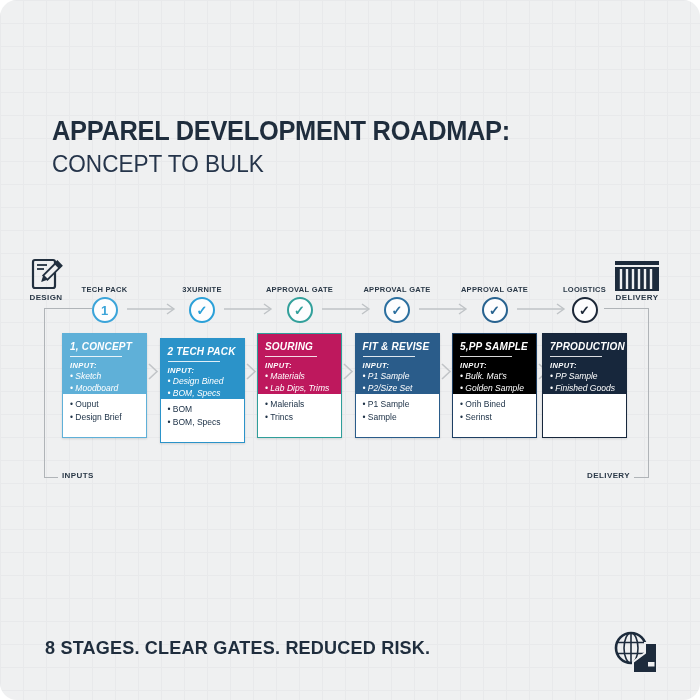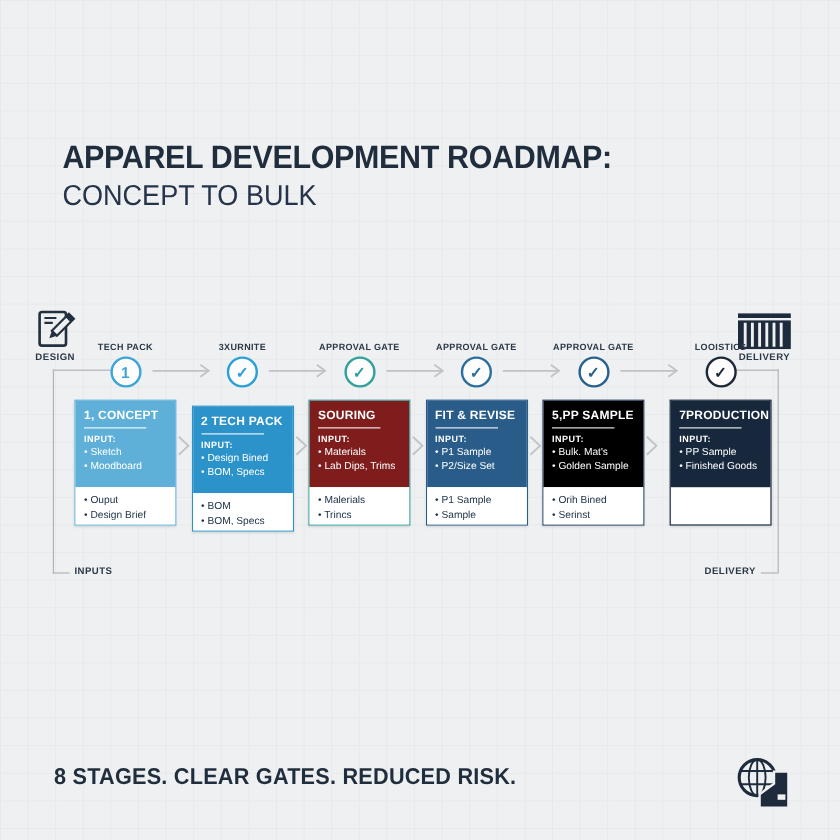--- a/index.html
+++ b/index.html
@@ -5,36 +5,37 @@
   html,body{margin:0;padding:0;}
   body{font-family:"Liberation Sans",sans-serif;}
   .canvas{
     position:relative;width:700px;height:700px;overflow:hidden;
     background-color:#eff0f1;
     background-image:
       linear-gradient(#e8e9eb 1px, transparent 1px),
       linear-gradient(90deg,#e8e9eb 1px, transparent 1px);
     background-size:23px 23px;
     color:#1f2d3d;
+    border-radius:17px;
   }
   
   .title-block{position:absolute;left:52px;top:116px;}
   .title-l1{font-size:27px;font-weight:700;letter-spacing:-.3px;transform:scaleX(.94);transform-origin:left;white-space:nowrap;color:#1f2d3d;}
   .title-l2{font-size:24px;font-weight:400;letter-spacing:0;transform:scaleX(.94);transform-origin:left;white-space:nowrap;color:#25344a;margin-top:3px;}
   
   .endpoint-label{position:absolute;font-size:8px;font-weight:700;letter-spacing:.4px;color:#2a3847;text-align:center;}
   
   .col{position:absolute;top:285px;width:85px;text-align:center;}
   .gate-label{font-size:7.5px;font-weight:700;letter-spacing:.3px;color:#2a3847;white-space:nowrap;height:10px;}
   .gate-circle{width:26px;height:26px;border-radius:50%;border:2.5px solid #888;background:#fdfdfe;
     margin:2px auto 0;box-sizing:border-box;display:flex;align-items:center;justify-content:center;
     font-size:13px;font-weight:900;line-height:1;}
   .stage-card{margin-top:10px;width:85px;height:105px;box-sizing:border-box;border:1px solid #888;
     background:#fff;text-align:left;display:flex;flex-direction:column;box-shadow:0 1px 2px rgba(0,0,0,.12);}
-  .card-top{height:72px;box-sizing:border-box;color:#fff;padding:7px 24px 0 7px;}
+  .card-top{height:60px;box-sizing:border-box;color:#fff;padding:7px 24px 0 7px;font-style:italic;}
   .card-title{font-size:10px;font-weight:700;letter-spacing:.2px;white-space:nowrap;}
   .card-rule{border-top:1px solid rgba(255,255,255,.85);margin:4px 0 4px;}
   .input-label{font-size:7.5px;font-weight:700;letter-spacing:.4px;}
   .li{font-size:8.5px;line-height:12px;font-weight:500;white-space:nowrap;}
   .li::before{content:"• ";}
   .card-bottom{flex:1;background:#fff;padding:4px 7px 0 7px;color:#203449;}
   .card-bottom .li{font-weight:400;line-height:12.5px;}
   
   .abs{position:absolute;}
   .elbow{position:absolute;border-color:#b0b4b8;}
@@ -161,21 +162,21 @@
       </div>
     </div>
   </div>
 
   <div class="col" style="left:257px">
     <div class="gate-label">APPROVAL GATE</div>
     <div class="gate-circle" style="border-color: rgb(50, 160, 155); color: rgb(50, 160, 155);">
         <span>✓</span>
       </div>
     <div class="stage-card" style="border-color: rgb(47, 158, 154);">
-      <div class="card-top" style="background: #7f1d1d;">
+      <div class="card-top" style="background: #be185d;">
         <div class="card-title">SOURING</div>
         <div class="card-rule"></div>
         <div class="input-label">INPUT:</div>
         <div class="li">Materials</div>
         <div class="li">Lab Dips, Trims</div>
       </div>
       <div class="card-bottom">
         <div class="li">Malerials</div>
         <div class="li">Trincs</div>
       </div>
@@ -215,21 +216,21 @@
         <div class="li">Bulk. Mat's</div>
         <div class="li">Golden Sample</div>
       </div>
       <div class="card-bottom">
         <div class="li">Orih Bined</div>
         <div class="li">Serinst</div>
       </div>
     </div>
   </div>
 
-  <div class="col" style="left:558px">
+  <div class="col" style="left:542px">
     <div class="gate-label">LOOISTICS</div>
     <div class="gate-circle" style="border-color: rgb(28, 39, 55); color: rgb(28, 39, 55);">
         <span>✓</span>
       </div>
     <div class="stage-card" style="border-color: rgb(23, 39, 60);">
       <div class="card-top" style="background: rgb(23, 39, 60);">
         <div class="card-title">7PRODUCTION</div>
         <div class="card-rule"></div>
         <div class="input-label">INPUT:</div>
         <div class="li">PP Sample</div>

